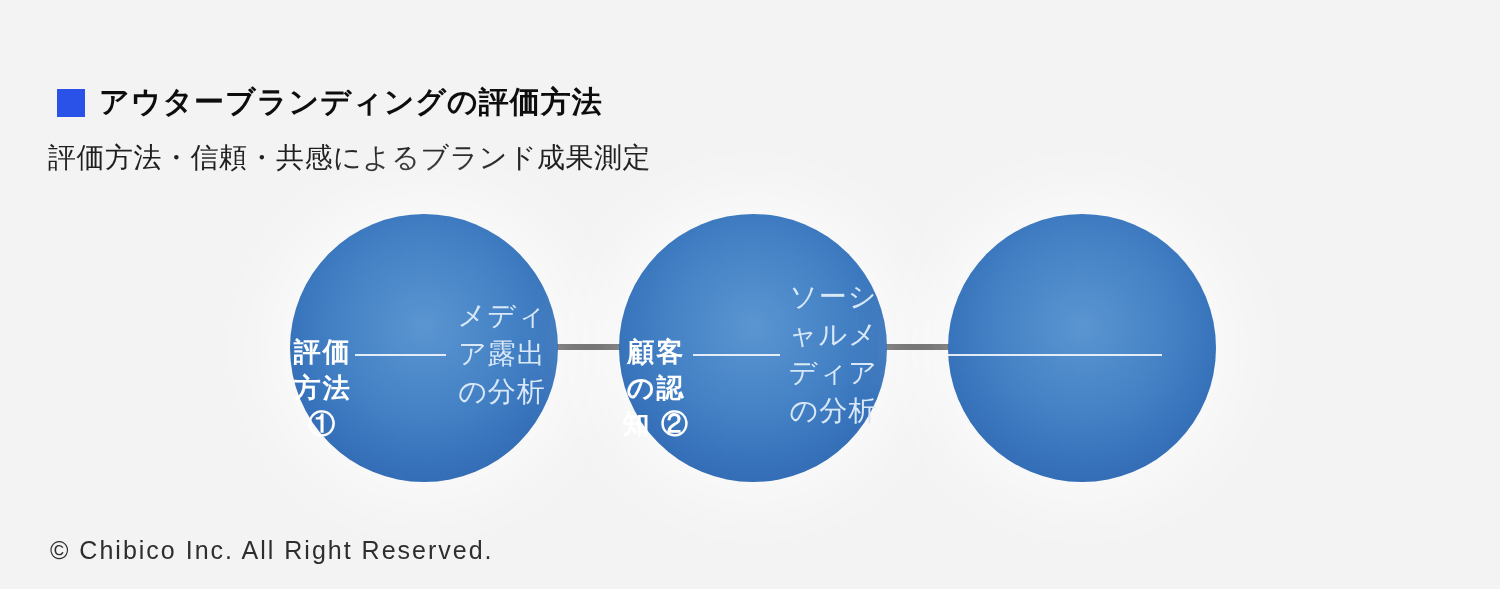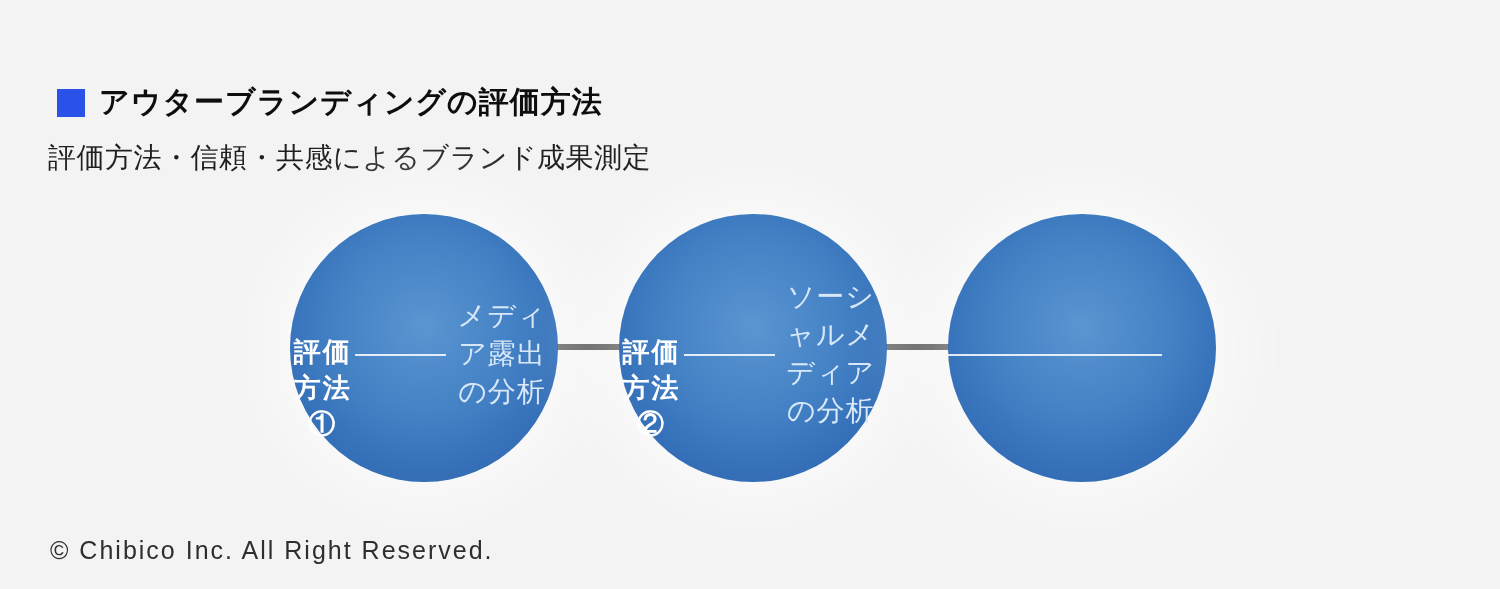--- a/index.html
+++ b/index.html
@@ -137,21 +137,21 @@
   <div class="diagram">
     <div class="connector"></div>
 
     <div class="circle circle-1">
       <div class="circle-title">評価方法 ①</div>
       <div class="circle-divider"></div>
       <div class="circle-label">メディア露出の分析</div>
     </div>
 
     <div class="circle circle-2">
-      <div class="circle-title">評価方法 ②</div>
+      <div class="circle-title">顧客の認知 ②</div>
       <div class="circle-divider"></div>
       <div class="circle-label">ソーシャルメディア
 の分析</div>
     </div>
 
     <div class="circle circle-3">
       <div class="circle-divider"></div>
     </div>
   </div>
 

